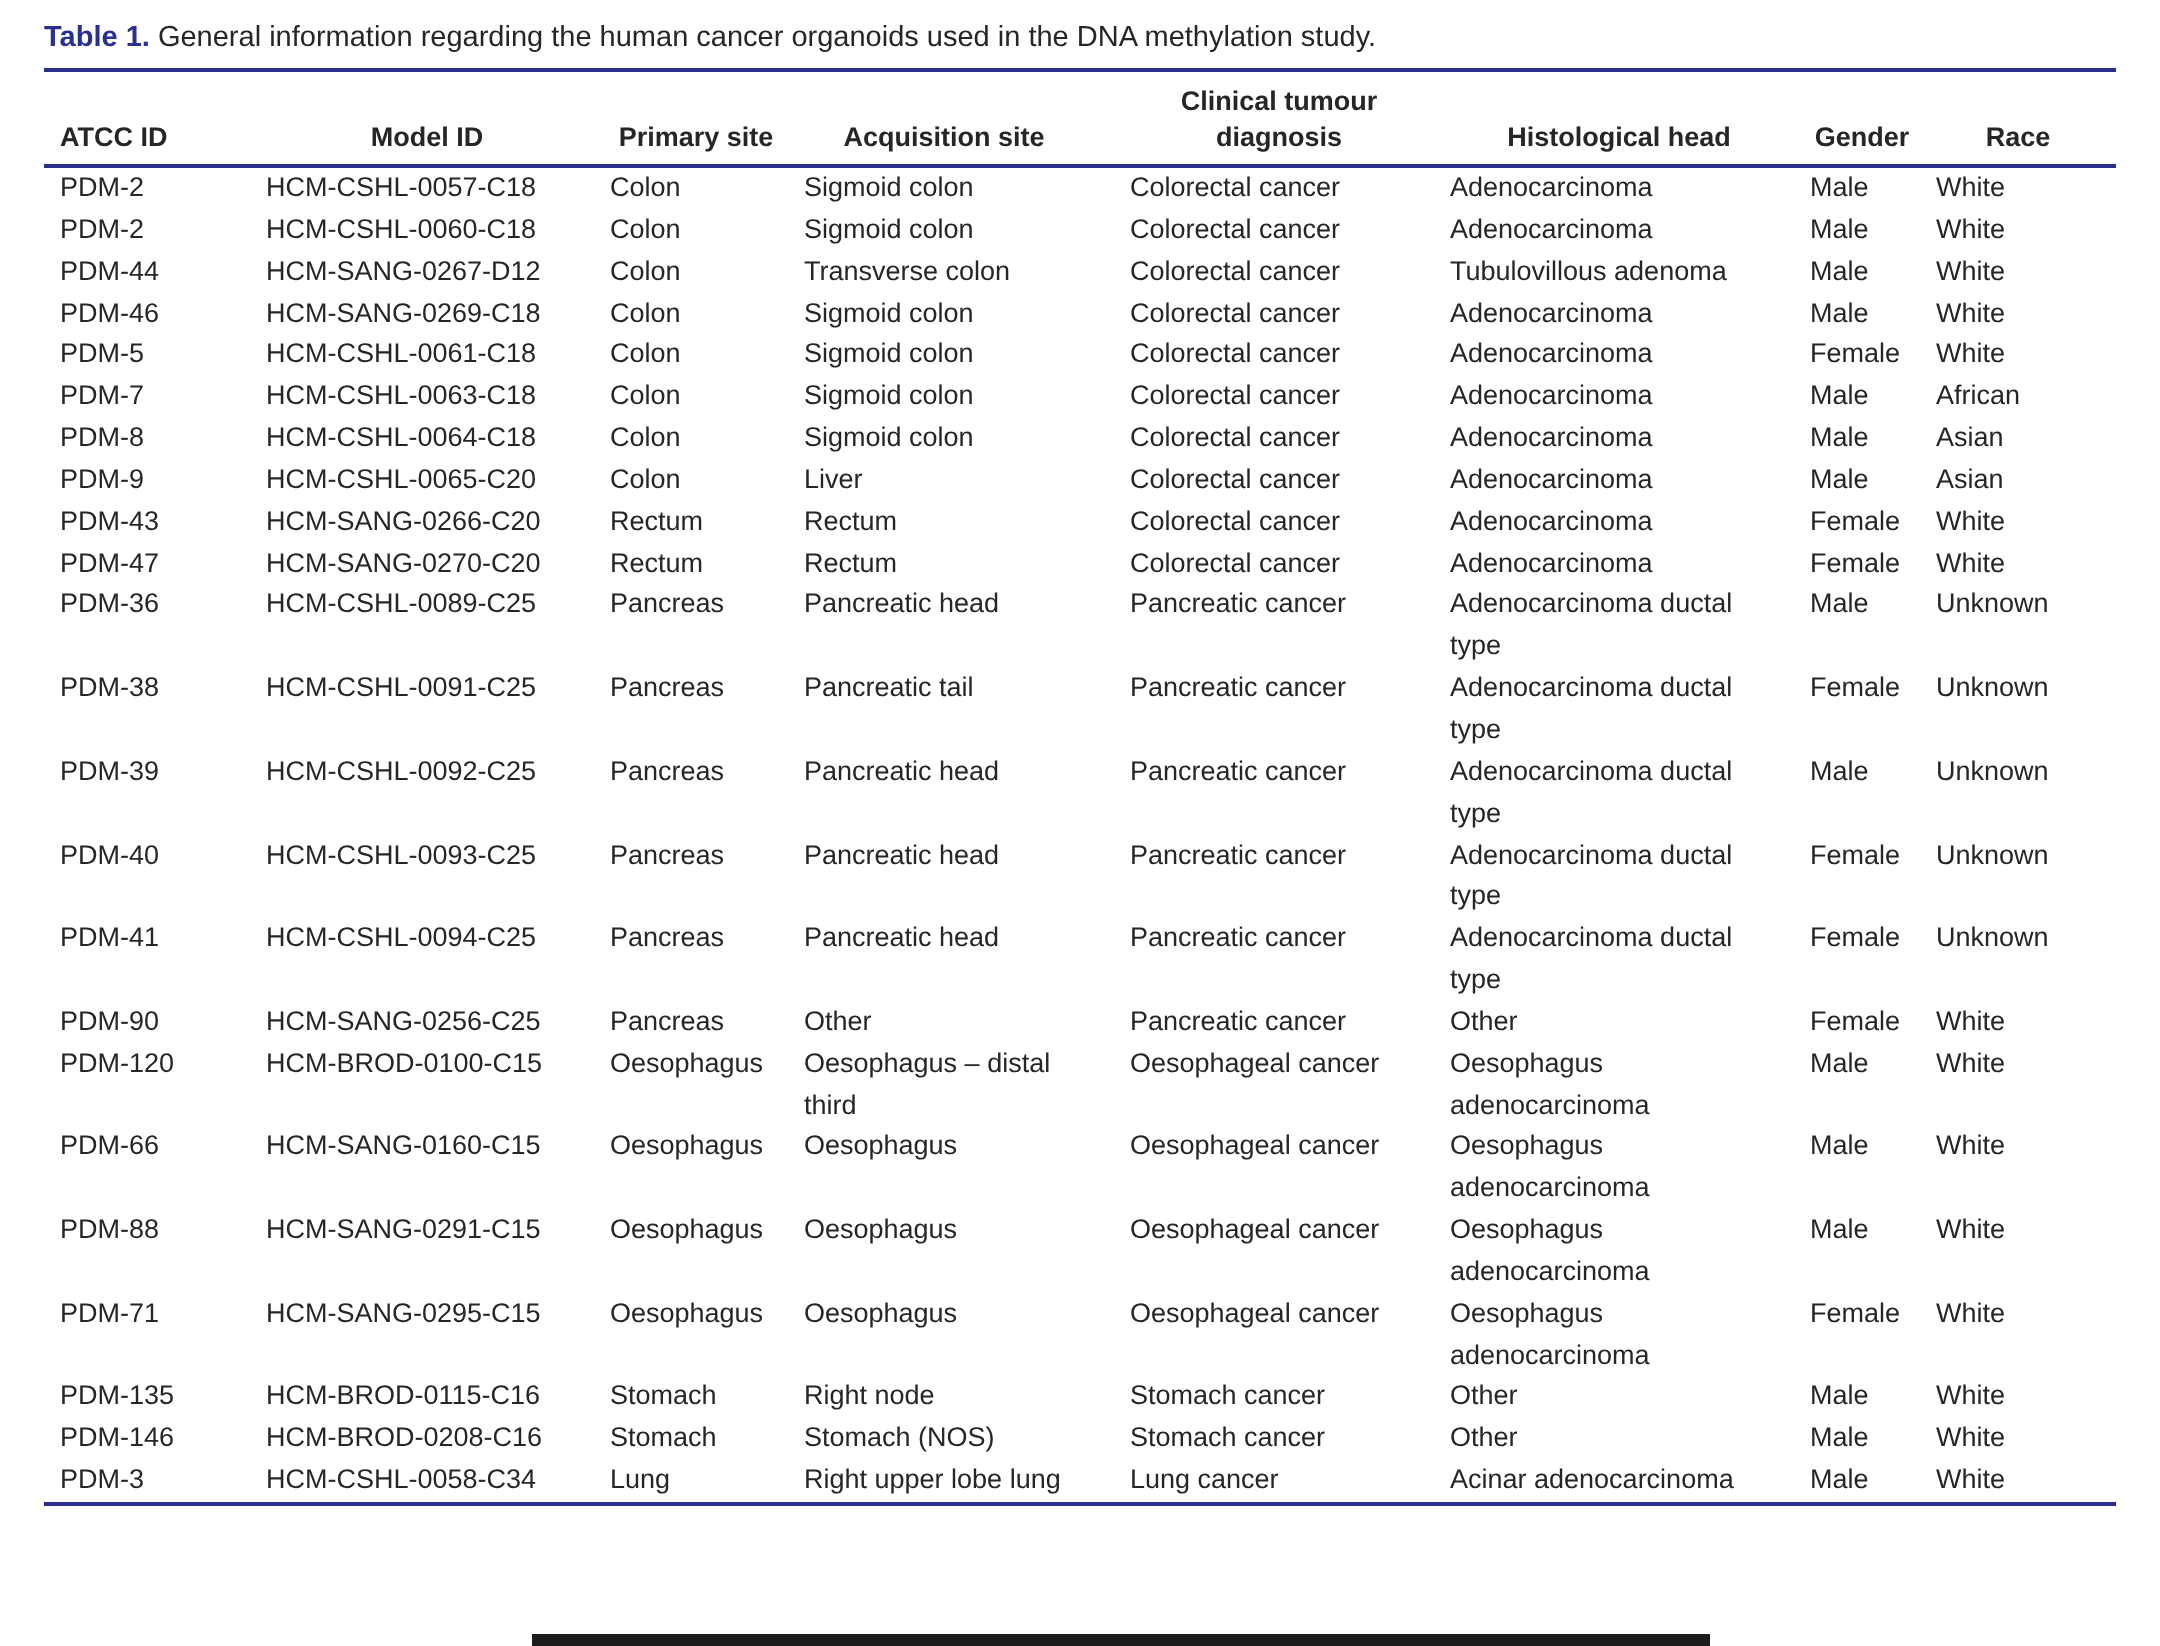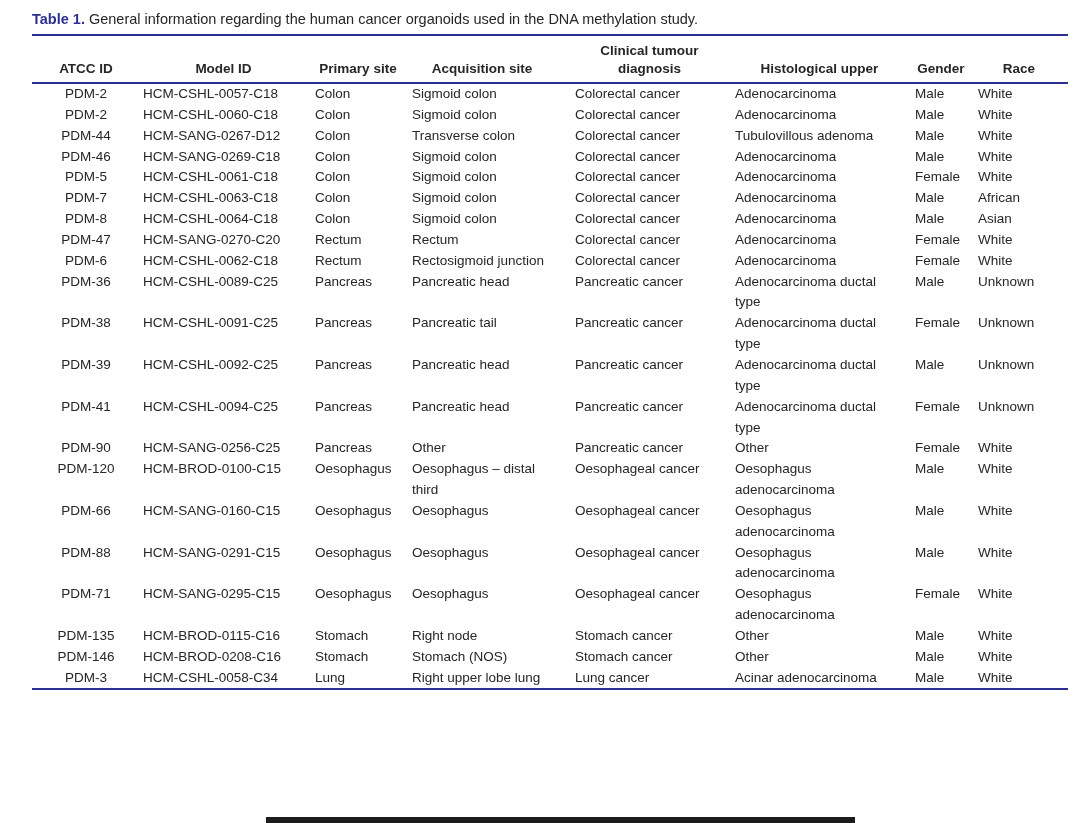--- a/index.html
+++ b/index.html
@@ -7,21 +7,21 @@
     margin: 0; padding: 0;
     width: 1080px; height: 823px;
     background: #ffffff;
     overflow: hidden;
     font-family: "Liberation Sans", sans-serif;
     color: #262626;
     position: relative;
   }
   .wrap {
     position: absolute;
-    left: 32px; top: 10px;
+    left: 22px; top: 10px;
     width: 1036px;
   }
   .caption {
     font-size: 14.5px;
     line-height: 18px;
     margin: 0 0 6px 0;
   }
   .caption .cap-label {
     color: #2b2f90;
     font-weight: bold;
@@ -42,21 +42,21 @@
     padding: 6px 8px 4px 3px;
     border-bottom: 2.5px solid #2b2f90;
   }
   tbody td {
     font-size: 13.5px;
     line-height: 20.85px;
     vertical-align: top;
     text-align: left;
     padding: 0 8px 0 3px;
   }
-  th:first-child, td:first-child { padding-left: 8px; text-align: center; }
+  th:first-child, td:first-child { padding-left: 8px; text-align: left; }
   th:nth-child(4), td:nth-child(4) { padding-right: 20px; }
   .bottom-bar {
     position: absolute;
     left: 266px; top: 817px;
     width: 589px; height: 8px;
     background: #1c1c1c;
   }
 </style>
 </head>
 <body>
@@ -76,21 +76,21 @@
       <col style="width:63px">
       <col style="width:93px">
     </colgroup>
     <thead>
       <tr>
         <th>ATCC ID</th>
         <th>Model ID</th>
         <th>Primary site</th>
         <th>Acquisition site</th>
         <th>Clinical tumour diagnosis</th>
-        <th>Histological upper</th>
+        <th>Histological head</th>
         <th>Gender</th>
         <th>Race</th>
       </tr>
     </thead>
     <tbody>
         <tr>
           <td>PDM-2</td>
           <td>HCM-CSHL-0057-C18</td>
           <td>Colon</td>
           <td>Sigmoid colon</td>
@@ -153,40 +153,50 @@
           <td>PDM-8</td>
           <td>HCM-CSHL-0064-C18</td>
           <td>Colon</td>
           <td>Sigmoid colon</td>
           <td>Colorectal cancer</td>
           <td>Adenocarcinoma</td>
           <td>Male</td>
           <td>Asian</td>
         </tr>
         <tr>
+          <td>PDM-9</td>
+          <td>HCM-CSHL-0065-C20</td>
+          <td>Colon</td>
+          <td>Liver</td>
+          <td>Colorectal cancer</td>
+          <td>Adenocarcinoma</td>
+          <td>Male</td>
+          <td>Asian</td>
+        </tr>
+        <tr>
+          <td>PDM-43</td>
+          <td>HCM-SANG-0266-C20</td>
+          <td>Rectum</td>
+          <td>Rectum</td>
+          <td>Colorectal cancer</td>
+          <td>Adenocarcinoma</td>
+          <td>Female</td>
+          <td>White</td>
+        </tr>
+        <tr>
           <td>PDM-47</td>
           <td>HCM-SANG-0270-C20</td>
           <td>Rectum</td>
           <td>Rectum</td>
           <td>Colorectal cancer</td>
           <td>Adenocarcinoma</td>
           <td>Female</td>
           <td>White</td>
         </tr>
         <tr>
-          <td>PDM-6</td>
-          <td>HCM-CSHL-0062-C18</td>
-          <td>Rectum</td>
-          <td>Rectosigmoid junction</td>
-          <td>Colorectal cancer</td>
-          <td>Adenocarcinoma</td>
-          <td>Female</td>
-          <td>White</td>
-        </tr>
-        <tr>
           <td>PDM-36</td>
           <td>HCM-CSHL-0089-C25</td>
           <td>Pancreas</td>
           <td>Pancreatic head</td>
           <td>Pancreatic cancer</td>
           <td>Adenocarcinoma ductal type</td>
           <td>Male</td>
           <td>Unknown</td>
         </tr>
         <tr>
@@ -200,20 +210,30 @@
           <td>Unknown</td>
         </tr>
         <tr>
           <td>PDM-39</td>
           <td>HCM-CSHL-0092-C25</td>
           <td>Pancreas</td>
           <td>Pancreatic head</td>
           <td>Pancreatic cancer</td>
           <td>Adenocarcinoma ductal type</td>
           <td>Male</td>
+          <td>Unknown</td>
+        </tr>
+        <tr>
+          <td>PDM-40</td>
+          <td>HCM-CSHL-0093-C25</td>
+          <td>Pancreas</td>
+          <td>Pancreatic head</td>
+          <td>Pancreatic cancer</td>
+          <td>Adenocarcinoma ductal type</td>
+          <td>Female</td>
           <td>Unknown</td>
         </tr>
         <tr>
           <td>PDM-41</td>
           <td>HCM-CSHL-0094-C25</td>
           <td>Pancreas</td>
           <td>Pancreatic head</td>
           <td>Pancreatic cancer</td>
           <td>Adenocarcinoma ductal type</td>
           <td>Female</td>

